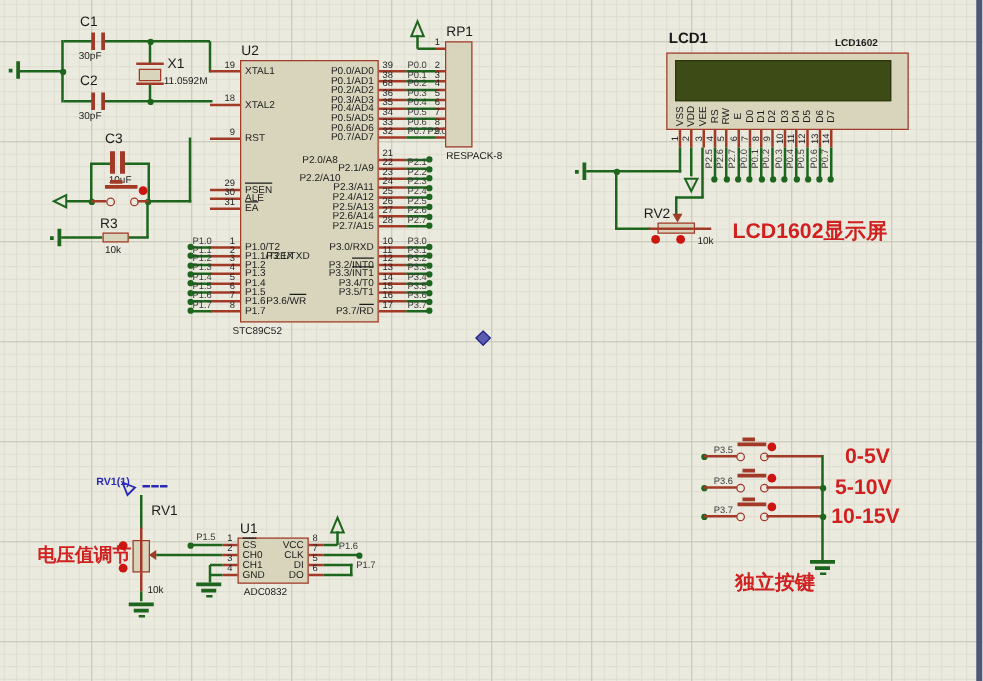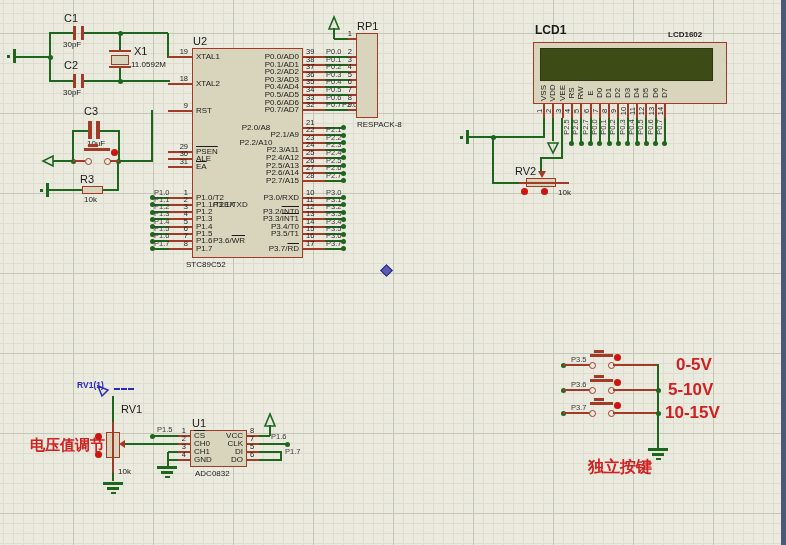--- a/index.html
+++ b/index.html
@@ -40,20 +40,21 @@
   #ann-system{left:117px;top:277px;font-size:17px;}
   #ann-lcd{left:586px;top:176px;font-size:17px;}
   #ann-voltage{left:30px;top:437px;font-size:15px;}
   #ann-keys{left:588px;top:459px;font-size:16px;}
 </style>
 </head>
 <body>
 
 <div id="stage">
   <div class="edge"></div>
+  <div class="ann" id="ann-lcd">LCD1602显示屏</div>
   <div class="ann" id="ann-voltage">电压值调节</div>
   <div class="ann" id="ann-keys">独立按键</div>
   <div id="origin"></div>
 <div class="w" style="left: 13px; top: 49px; width: 3px; height: 14px;"></div>
     <div class="w" style="left: 7px; top: 54.5px; width: 3px; height: 3px;"></div>
     <div class="w" style="left: 16px; top: 56px; width: 34px; height: 2px;"></div>
     <div class="dot" style="left: 47.5px; top: 54.5px;"></div>
     <div class="w" style="left: 49px; top: 32px; width: 2px; height: 50px;"></div>
     <div class="w" style="left: 51px; top: 32px; width: 23px; height: 2px;"></div>
     <div class="rw" style="left: 73px; top: 26px; width: 3px; height: 14px;"></div>
@@ -181,21 +182,21 @@
     <div class="txt num" style="left: 306px; top: 48px;">39</div>
     <div class="txt pin-name" style="left: 213px; top: 53px; width: 86px; text-align: right;"><span>P0.0/AD0</span><span class="ov"></span></div>
     <div class="w" style="left: 325px; top: 56px; width: 23px; height: 2px;"></div>
     <div class="txt net" style="left: 326px; top: 48px;">P0.0</div>
     <div class="rw" style="left: 303px; top: 63.6px; width: 22px; height: 2px;"></div>
     <div class="txt num" style="left: 306px; top: 55.6px;">38</div>
     <div class="txt pin-name" style="left: 213px; top: 60.6px; width: 86px; text-align: right;"><span>P0.1/AD1</span><span class="ov"></span></div>
     <div class="w" style="left: 325px; top: 63.6px; width: 23px; height: 2px;"></div>
     <div class="txt net" style="left: 326px; top: 55.6px;">P0.1</div>
     <div class="rw" style="left: 303px; top: 71.2px; width: 22px; height: 2px;"></div>
-    <div class="txt num" style="left: 306px; top: 63.2px;">37</div>
+    <div class="txt num" style="left: 306px; top: 63.2px;">68</div>
     <div class="txt pin-name" style="left: 213px; top: 68.2px; width: 86px; text-align: right;"><span>P0.2/AD2</span><span class="ov"></span></div>
     <div class="w" style="left: 325px; top: 71.2px; width: 23px; height: 2px;"></div>
     <div class="txt net" style="left: 326px; top: 63.2px;">P0.2</div>
     <div class="rw" style="left: 303px; top: 78.8px; width: 22px; height: 2px;"></div>
     <div class="txt num" style="left: 306px; top: 70.8px;">36</div>
     <div class="txt pin-name" style="left: 213px; top: 75.8px; width: 86px; text-align: right;"><span>P0.3/AD3</span><span class="ov"></span></div>
     <div class="w" style="left: 325px; top: 78.8px; width: 23px; height: 2px;"></div>
     <div class="txt net" style="left: 326px; top: 70.8px;">P0.3</div>
     <div class="rw" style="left: 303px; top: 86.4px; width: 22px; height: 2px;"></div>
     <div class="txt num" style="left: 306px; top: 78.4px;">35</div>

